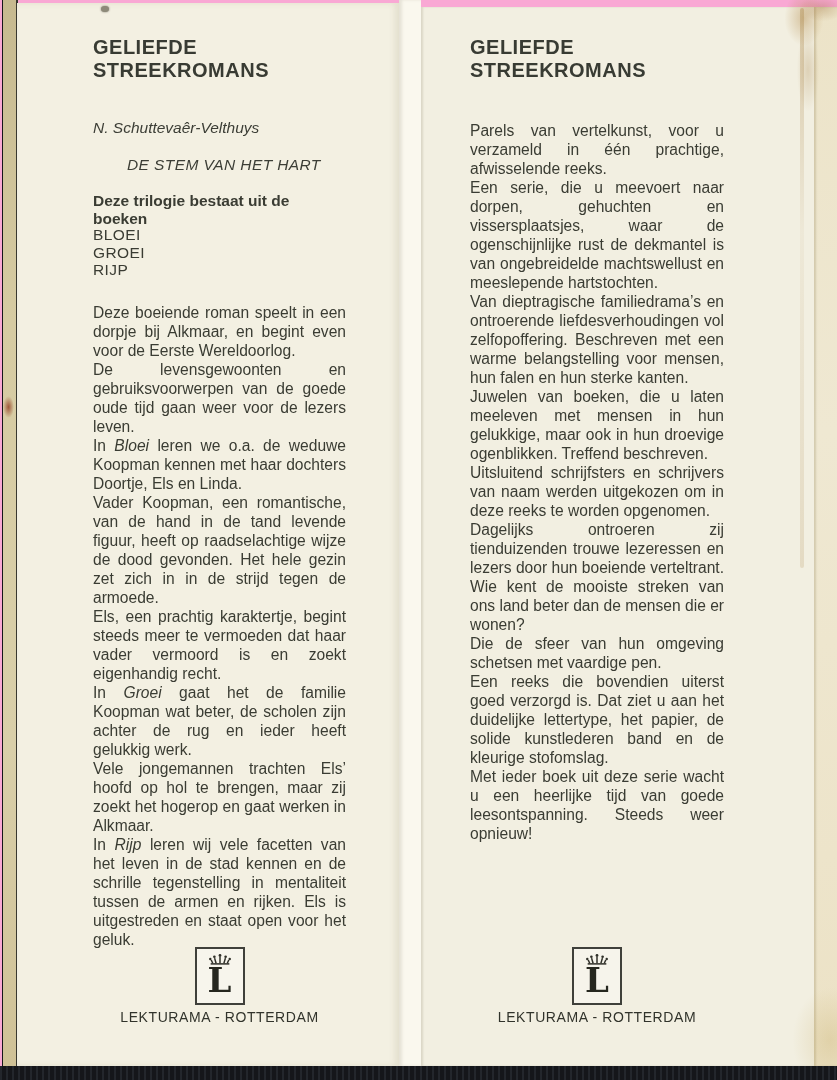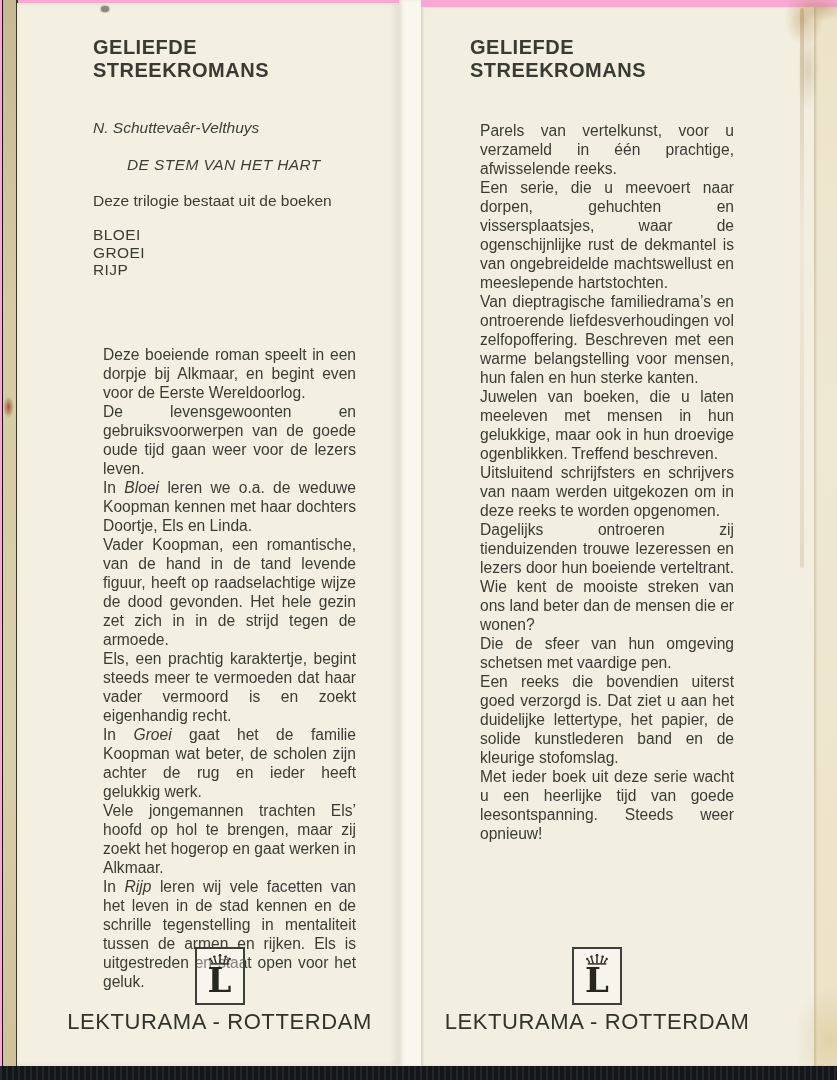--- a/index.html
+++ b/index.html
@@ -76,42 +76,42 @@
     color:#383b33; line-height:23px;
   }
   .author {
     position:absolute; top:119px; left:0;
     font-style:italic; font-size:15.5px; color:#3c3e36;text-align:center;
   }
   .book-title {
     position:absolute; top:156px; left:34px;
     font-style:italic; font-size:15.5px; letter-spacing:0.4px; color:#3c3e36;text-align:center;
   }
-  .trilogy-intro { position:absolute; top:192px; left:0; font-size:15.5px; }
+  .trilogy-intro { position:absolute; top:192px; left:0; font-size:15.5px;font-weight:bold; }
   .trilogy-list  { position:absolute; top:226px; left:0; font-size:15.5px; line-height:17.5px; letter-spacing:0.4px; }
-  .body-text { position:absolute; left:10px; font-size:15.6px; line-height:19px; text-align:justify; text-align-last:left; }
-  .body-left  { top:303px; width:253px;margin-top:42px; }
+  .body-text { position:absolute; left:0; font-size:15.6px; line-height:19px; text-align:justify; text-align-last:left; }
+  .body-left  { top:303px; width:253px; }
   .body-right { top:121px; width:254px; }
   .body-text p { margin:0; padding:0; }
   .body-text em { font-style:italic; }
   .logo-box {
     position:absolute; top:947px; left:50%; transform:translateX(-50%);
     width:50px; height:58px; border:2px solid #3f403a; box-sizing:border-box;
     display:flex; flex-direction:column; align-items:center; justify-content:flex-start;
     background:rgba(255,255,255,0.35);
   }
   .logo-crown { margin-top:4px; }
   .logo-letter {
     font-family:"DejaVu Serif", "Liberation Serif", serif;
     font-weight:bold; font-size:34px; line-height:0.92; color:#26271f;
     margin-top:-1px;
   }
   .publisher-name {
     position:absolute; top:1009px; left:50%; transform:translateX(-50%);
-    white-space:nowrap; font-size:22px; letter-spacing:0.6px; color:#31332b;
+    white-space:nowrap; font-size:14px; letter-spacing:0.6px; color:#31332b;
   }
 </style>
 </head>
 <body>
 
 <div class="scan">
 
   <div class="strip-tan"></div>
   <div class="paper-left"></div>
   <div class="paper-gap"></div>

